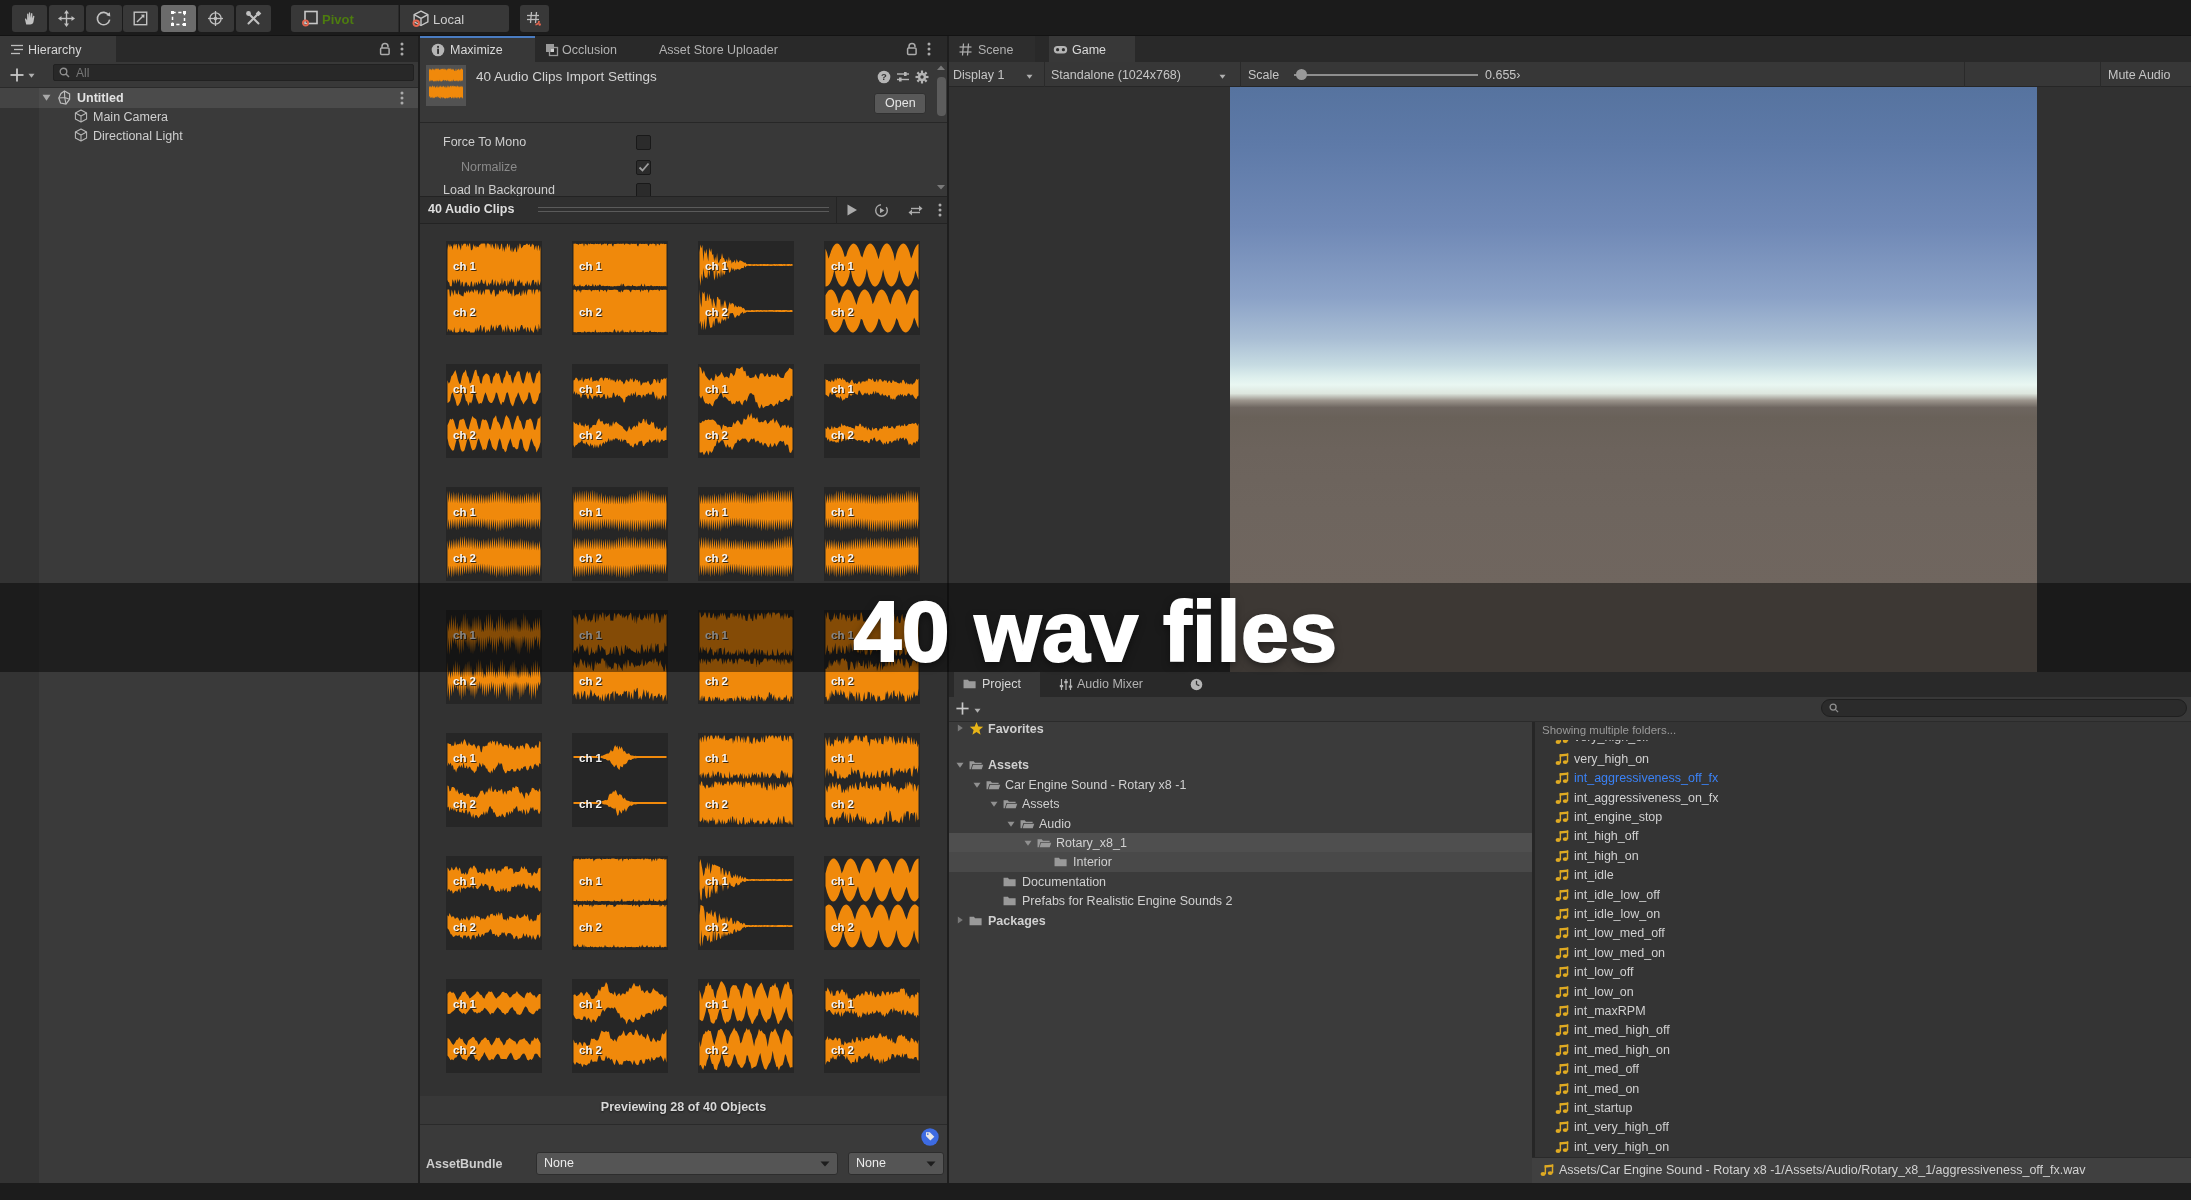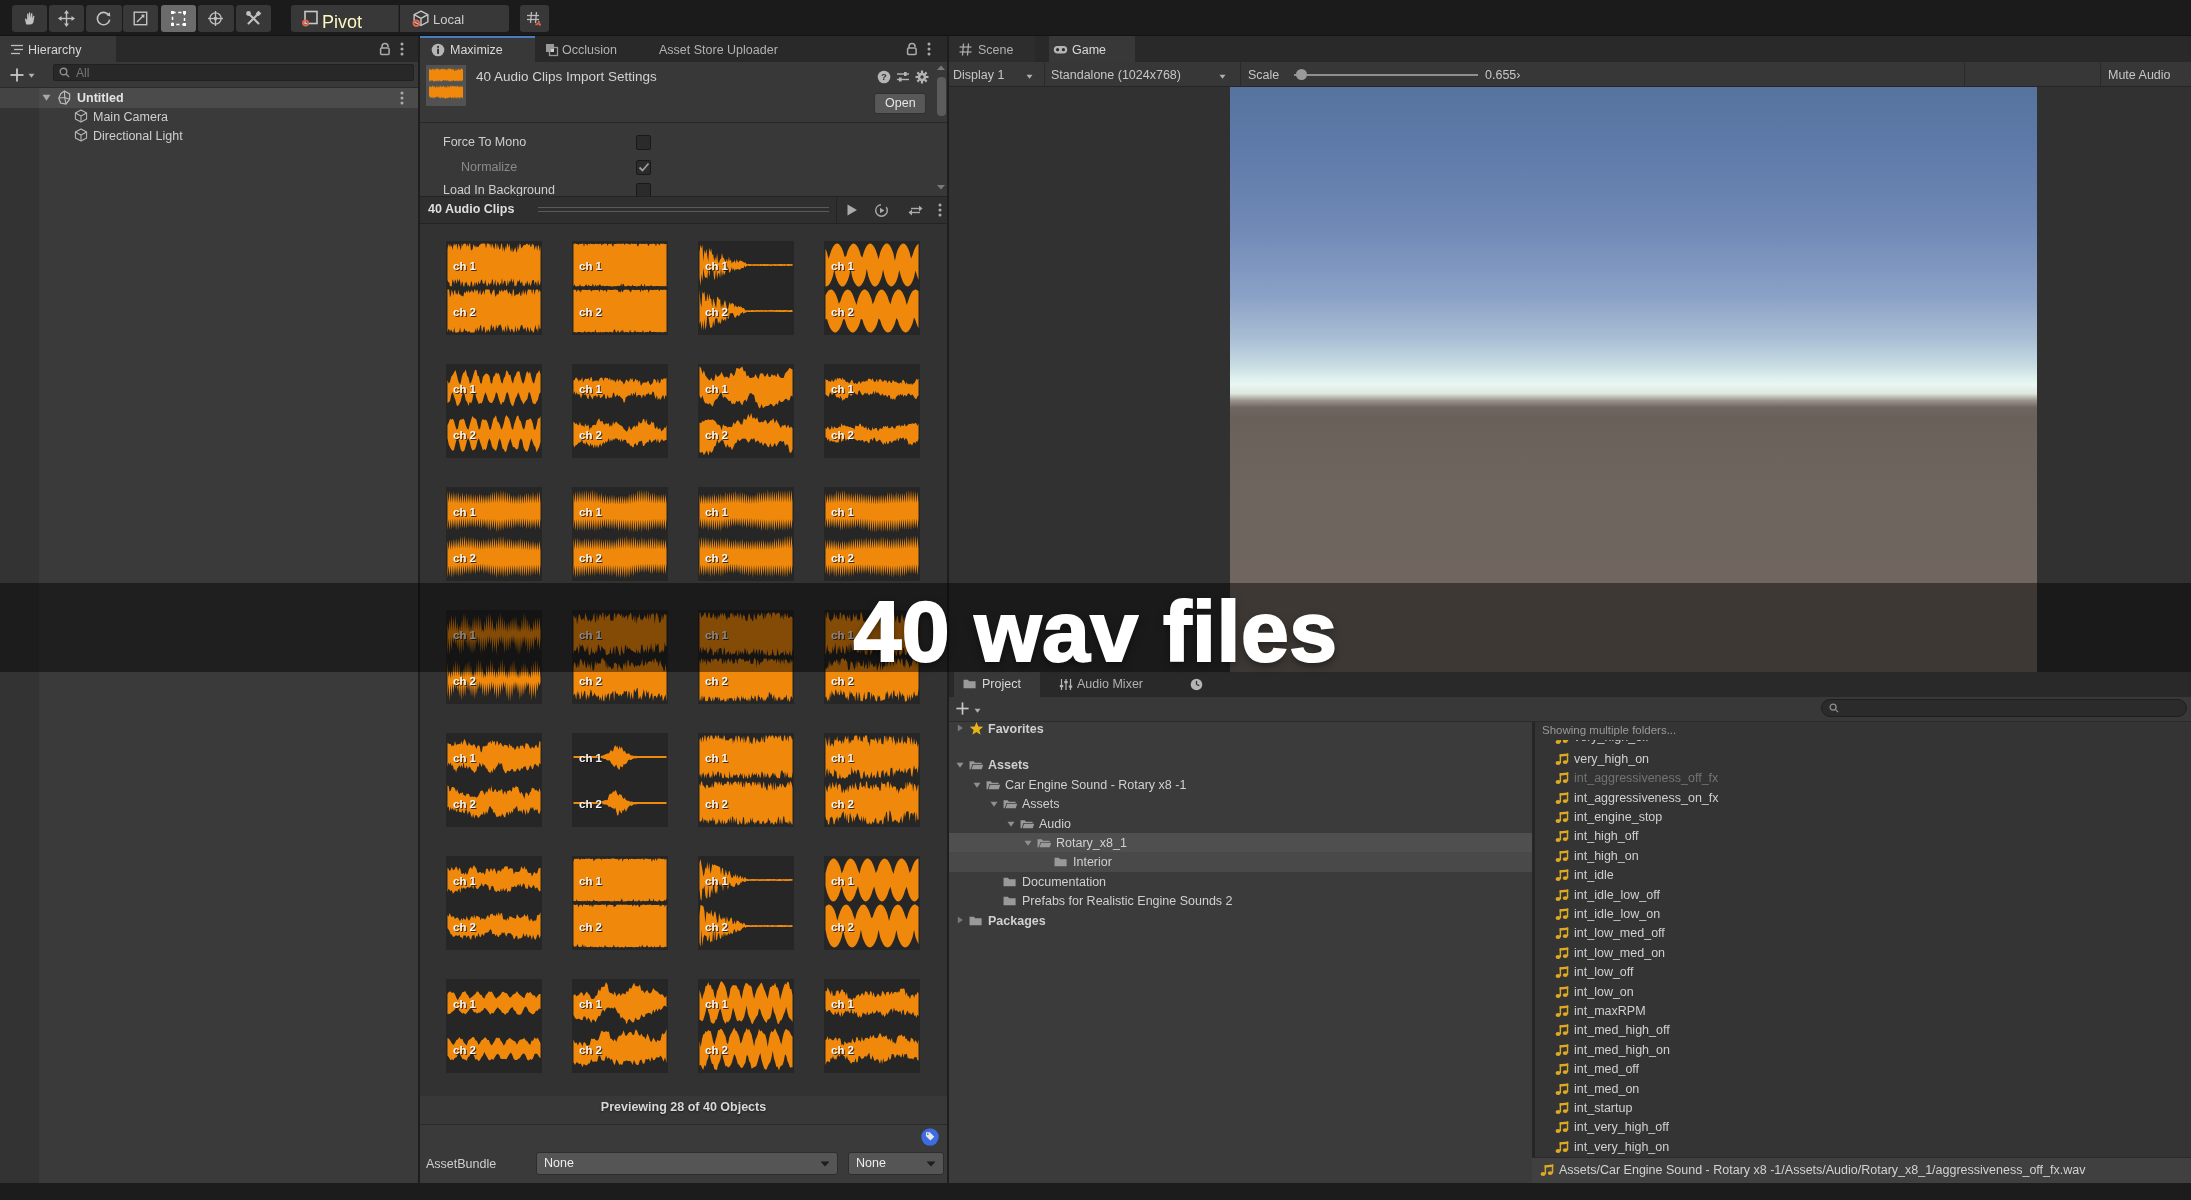--- a/index.html
+++ b/index.html
@@ -64,21 +64,21 @@
     </g>
     <circle cx="3.5" cy="3.5" r="2.4" fill="#c1c1c1"></circle>
     <rect x="11.5" y="1.5" width="4" height="4" fill="#c1c1c1" transform="rotate(45 13.5 3.5)"></rect>
   </svg>
 <div style="position:absolute;left:291px;top:5px;width:108px;height:27px;background:#383838;border-radius:3px 0 0 3px;border-right:1px solid #2a2a2a"></div>
 <div style="position:absolute;left:400px;top:5px;width:109px;height:27px;background:#383838;border-radius:0 3px 3px 0"></div>
 <svg style="position:absolute;left:302px;top:10px" width="17" height="17" viewBox="0 0 17 17">
     <rect x="3" y="1.5" width="12" height="12" fill="none" stroke="#c8c8c8" stroke-width="1.6"></rect>
     <circle cx="3.5" cy="13" r="2.6" fill="none" stroke="#e2654f" stroke-width="1.8"></circle>
   </svg>
-<div style="position:absolute;left:322px;top:11.5px;font-size:18px;color:#fef9c3;font-weight:normal;white-space:nowrap;">Pivot</div>
+<div style="position:absolute;left:322px;top:11.5px;font-size:13px;color:#4d7c0f;font-weight:bold;white-space:nowrap;">Pivot</div>
 <svg style="position:absolute;left:412px;top:10px" width="18" height="17" viewBox="0 0 17 16">
     <g fill="none" stroke="#c8c8c8" stroke-width="1.3" stroke-linejoin="round">
       <path d="M8.5,1 L15,4.4 L15,11.2 L8.5,14.6 L2,11.2 L2,4.4 Z"></path>
       <path d="M2,4.4 L8.5,7.8 L15,4.4 M8.5,7.8 L8.5,14.6"></path>
     </g>
     <circle cx="4" cy="12.5" r="2.6" fill="none" stroke="#e2654f" stroke-width="1.8"></circle>
   </svg>
 <div style="position:absolute;left:433px;top:11.5px;font-size:13px;color:#cdcdcd;font-weight:normal;white-space:nowrap;">Local</div>
 <div style="position:absolute;left:520px;top:5px;width:29px;height:27px;background:#383838;border-radius:3px"></div>
 <svg style="position:absolute;left:526px;top:11px" width="16" height="15" viewBox="0 0 16 15">
@@ -527,21 +527,21 @@
     <text x="7" y="74.5" font-family="Liberation Sans" font-size="11.5" font-weight="bold" fill="#f5f5f5">ch 2</text>
   </svg>
 <div style="position:absolute;left:683.5px;top:1100px;font-size:12.5px;color:#d8d8d8;font-weight:bold;white-space:nowrap;transform:translateX(-50%);text-shadow:0 1px 2px #1a1a1a">Previewing 28 of 40 Objects</div>
 <div style="position:absolute;left:420px;top:1124px;width:527px;height:1px;background:#2a2a2a"></div>
 <div style="position:absolute;left:420px;top:1125px;width:527px;height:58px;background:#3a3a3a"></div>
 <svg style="position:absolute;left:921px;top:1128px" width="18" height="18" viewBox="0 0 18 18">
     <circle cx="9" cy="9" r="8.7" fill="#3d6be2"></circle>
     <path d="M8.8,4.2 L13.3,8.7 L9.4,12.6 L4.9,8.1 L5,4.3 Z" fill="#e8e8e8"></path>
     <circle cx="6.8" cy="6.1" r="0.9" fill="#3d6be2"></circle>
   </svg>
-<div style="position:absolute;left:426px;top:1157px;font-size:12.5px;color:#cecece;font-weight:normal;white-space:nowrap;">AssetBundle</div>
+<div style="position:absolute;left:426px;top:1157px;font-size:12.5px;color:#cecece;font-weight:bold;white-space:nowrap;">AssetBundle</div>
 <div style="position:absolute;left:536px;top:1152px;width:302px;height:23px;background:#555555;border:1px solid #2d2d2d;border-radius:3px"></div>
 <div style="position:absolute;left:544px;top:1156px;font-size:12.5px;color:#ececec;font-weight:normal;white-space:nowrap;">None</div>
 <svg style="position:absolute;left:820px;top:1161px" width="10" height="6" viewBox="0 0 10 6">
     <path d="M0.5,0.5 L9.5,0.5 L5,5.5 Z" fill="#1d1d1d"></path>
   </svg>
 <div style="position:absolute;left:848px;top:1152px;width:96px;height:23px;background:#555555;border:1px solid #2d2d2d;border-radius:3px"></div>
 <div style="position:absolute;left:856px;top:1156px;font-size:12.5px;color:#ececec;font-weight:normal;white-space:nowrap;">None</div>
 <svg style="position:absolute;left:926px;top:1161px" width="10" height="6" viewBox="0 0 10 6">
     <path d="M0.5,0.5 L9.5,0.5 L5,5.5 Z" fill="#1d1d1d"></path>
   </svg>
@@ -725,21 +725,21 @@
 <div style="position:absolute;left:1574px;top:751.7px;font-size:12.5px;color:#d0d0d0;font-weight:normal;white-space:nowrap;">very_high_on</div>
 <svg style="position:absolute;left:1555px;top:771.1px" width="14" height="14" viewBox="0 0 14.5 14">
     <g fill="#dfaa22">
       <ellipse cx="3.2" cy="11.2" rx="2.6" ry="2.0"></ellipse>
       <ellipse cx="10.6" cy="10.2" rx="2.6" ry="2.0"></ellipse>
       <rect x="4.8" y="2.2" width="1.5" height="9"></rect>
       <rect x="12.2" y="1.2" width="1.5" height="9"></rect>
       <path d="M4.8,2.2 L13.7,1.2 L13.7,3.6 L4.8,4.6 Z"></path>
     </g>
   </svg>
-<div style="position:absolute;left:1574px;top:771.1px;font-size:12.5px;color:#737373;font-weight:normal;white-space:nowrap;">int_aggressiveness_off_fx</div>
+<div style="position:absolute;left:1574px;top:771.1px;font-size:12.5px;color:#3b82f6;font-weight:normal;white-space:nowrap;">int_aggressiveness_off_fx</div>
 <svg style="position:absolute;left:1555px;top:790.5px" width="14" height="14" viewBox="0 0 14.5 14">
     <g fill="#dfaa22">
       <ellipse cx="3.2" cy="11.2" rx="2.6" ry="2.0"></ellipse>
       <ellipse cx="10.6" cy="10.2" rx="2.6" ry="2.0"></ellipse>
       <rect x="4.8" y="2.2" width="1.5" height="9"></rect>
       <rect x="12.2" y="1.2" width="1.5" height="9"></rect>
       <path d="M4.8,2.2 L13.7,1.2 L13.7,3.6 L4.8,4.6 Z"></path>
     </g>
   </svg>
 <div style="position:absolute;left:1574px;top:790.5px;font-size:12.5px;color:#d0d0d0;font-weight:normal;white-space:nowrap;">int_aggressiveness_on_fx</div>

